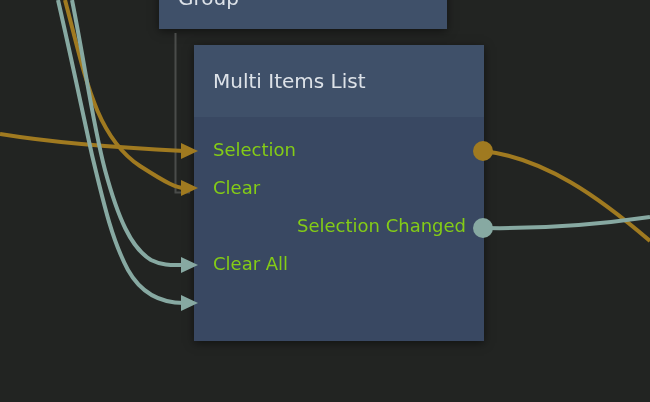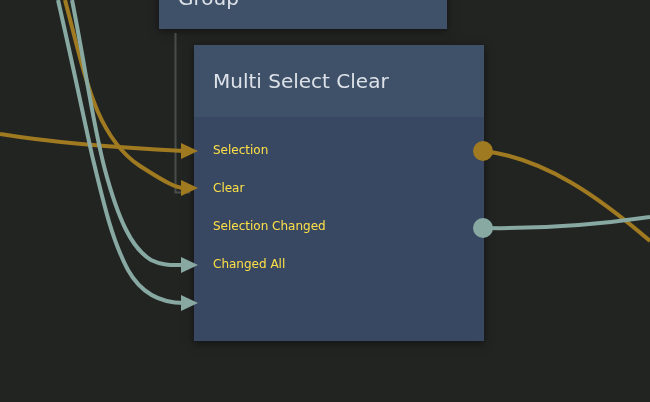--- a/index.html
+++ b/index.html
@@ -23,54 +23,54 @@
     box-sizing:border-box;
     width:100%;
   }
   .node-group{left:159px;top:-33px;width:288px;height:62px;}
   .node-group .node-header{height:62px;}
   .node-msl{left:194px;top:45px;width:290px;height:296px;}
   .node-msl .node-header{height:72px;}
   .node-rows{padding-top:14px;}
   .port-row{
     height:38px;line-height:38px;
-    font-size:12px;color:#fde047;
+    font-size:18px;color:#84cc16;
     padding:0 18px 0 19px;
     white-space:nowrap;
   }
-  .port-row.output{text-align:left;}
+  .port-row.output{text-align:right;}
   svg.wires{position:absolute;left:0;top:0;pointer-events:none;}
 </style>
 </head>
 <body>
 
 <div class="canvas">
 
   <div class="node node-group">
     <div class="node-header">
       <span>Group</span>
     </div>
   </div>
 
   <div class="node node-msl">
     <div class="node-header">
-      <span>Multi Select Clear</span>
+      <span>Multi Items List</span>
     </div>
     <div class="node-rows">
       <div class="port-row input">
         <span>Selection</span>
       </div>
       <div class="port-row input">
         <span>Clear</span>
       </div>
       <div class="port-row output">
         <span>Selection Changed</span>
       </div>
       <div class="port-row input">
-        <span>Changed All</span>
+        <span>Clear All</span>
       </div>
     </div>
   </div>
 
   <svg class="wires" width="650" height="402" viewBox="0 0 650 402">
 
     <path d="M175.5,33 L175.5,192.5 L190,192.5" fill="none" stroke-width="2" stroke="#4a4c4a"></path>
 
     <path d="M0,134 C55,143 122,148 184,151" fill="none" stroke-width="4" stroke="#a07a20"></path>
 

